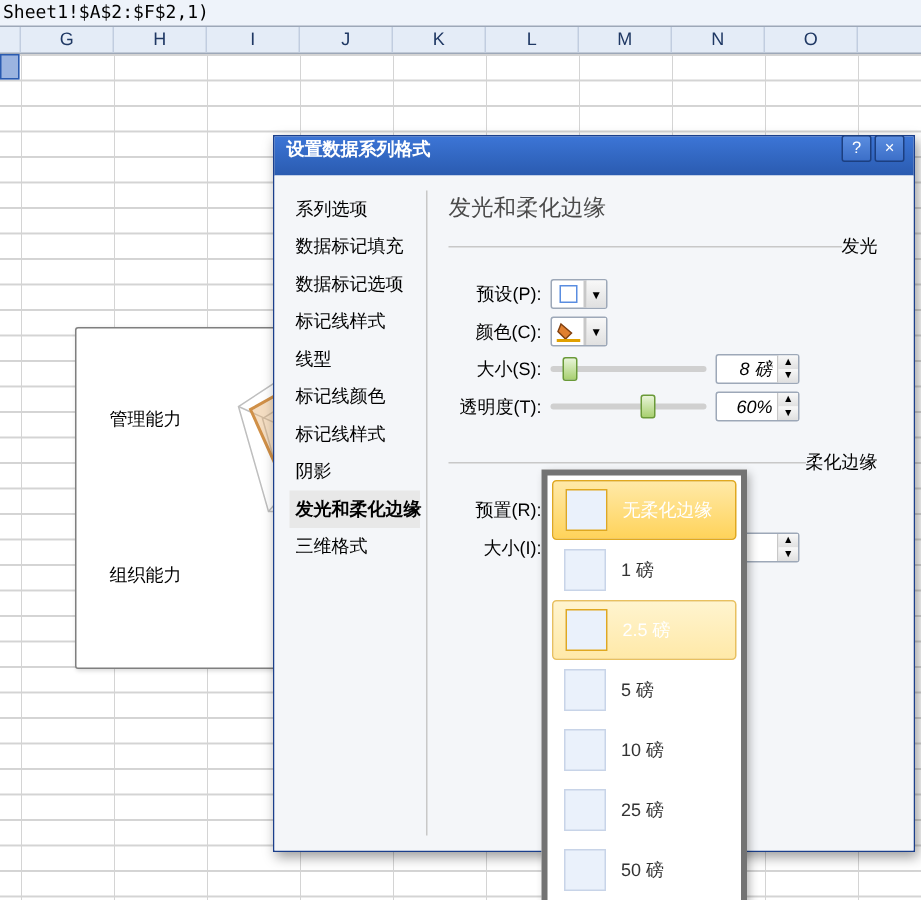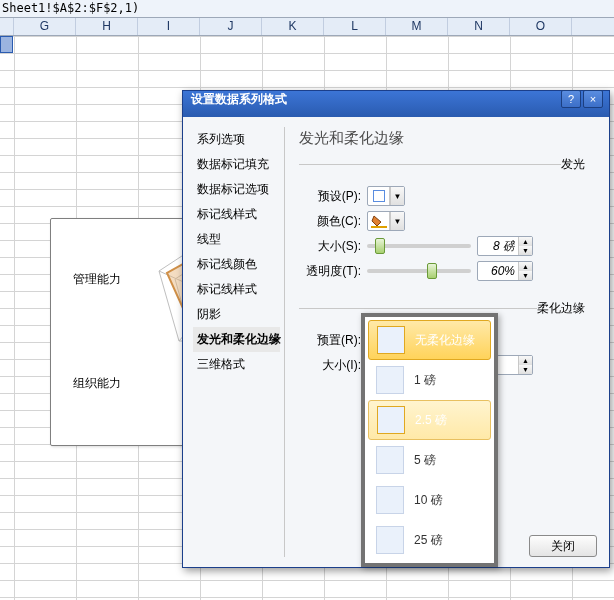--- a/index.html
+++ b/index.html
@@ -405,21 +405,20 @@
             <div class="sp-btns">
                 <div>▲</div>
                 <div>▼</div>
               </div>
           </div>
         </div>
       </fieldset>
     </div>
   </div>
 
-  <button class="close-btn">关闭</button>
 </div>
 
 <div class="popup">
   <div class="opt sel">
     <div class="sw"></div>
     <span class="txt">无柔化边缘</span>
   </div>
   <div class="opt">
     <div class="sw"></div>
     <span class="txt">1 磅</span>
@@ -433,13 +432,17 @@
     <span class="txt">5 磅</span>
   </div>
   <div class="opt">
     <div class="sw"></div>
     <span class="txt">10 磅</span>
   </div>
   <div class="opt">
     <div class="sw"></div>
     <span class="txt">25 磅</span>
   </div>
+  <div class="opt">
+    <div class="sw"></div>
+    <span class="txt">50 磅</span>
+  </div>
 </div>
 
 </body></html>

